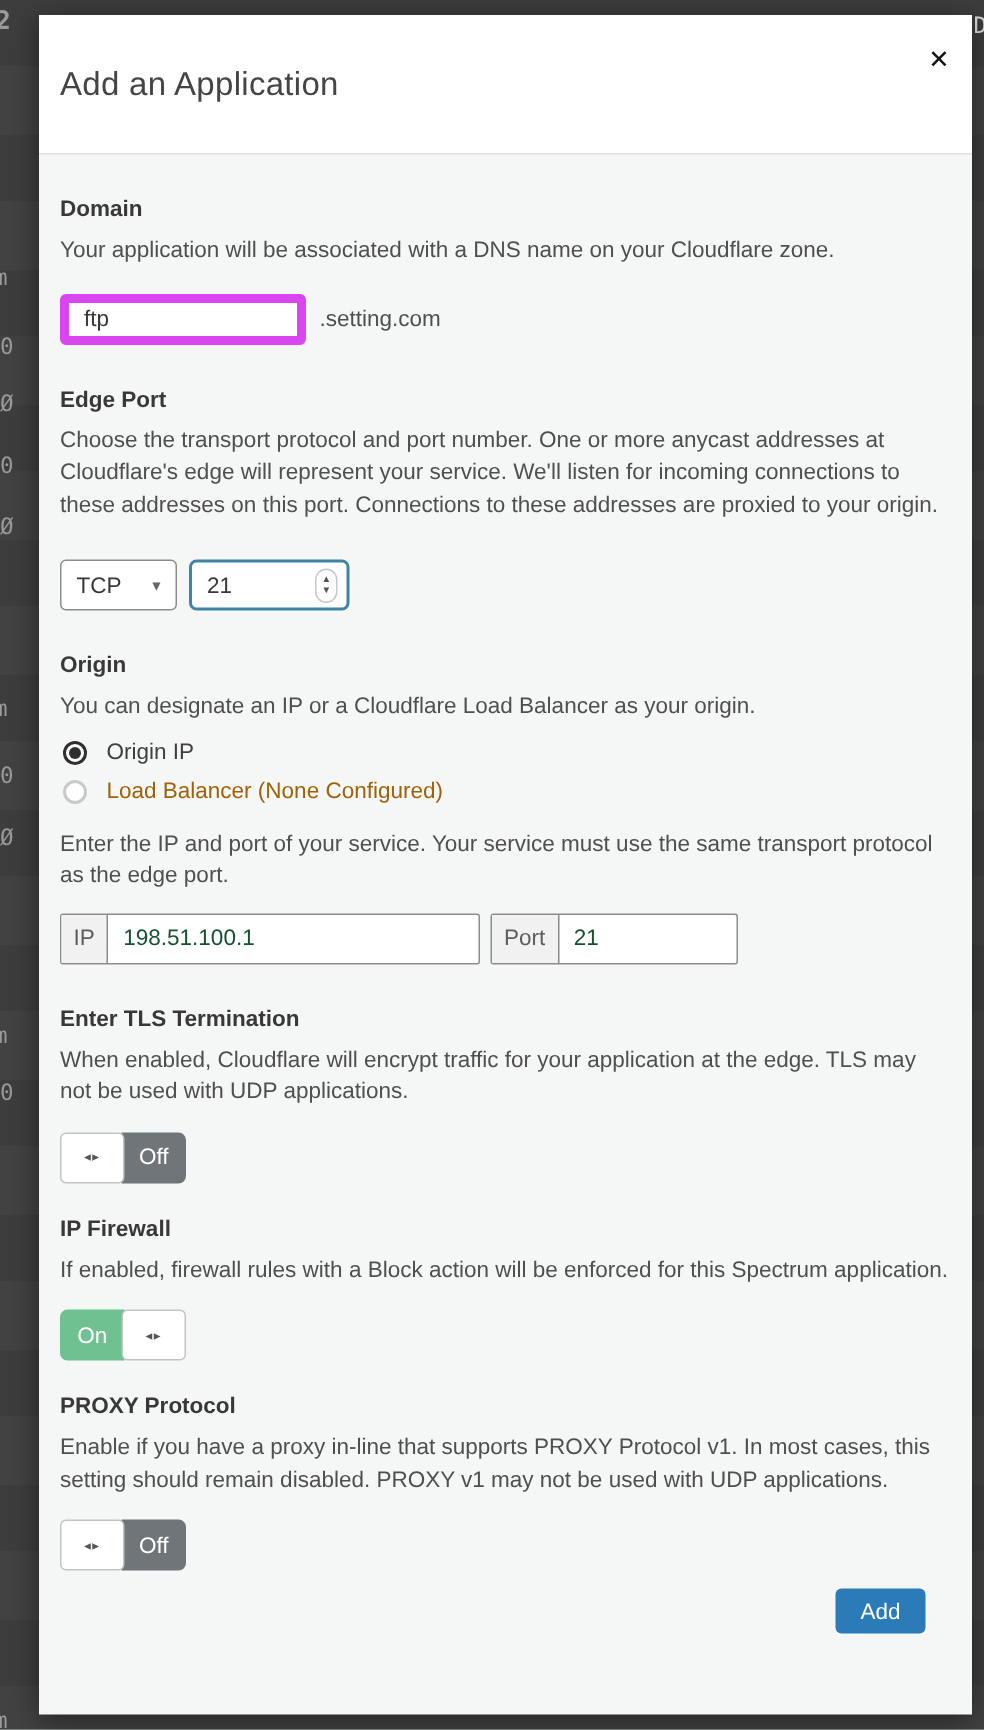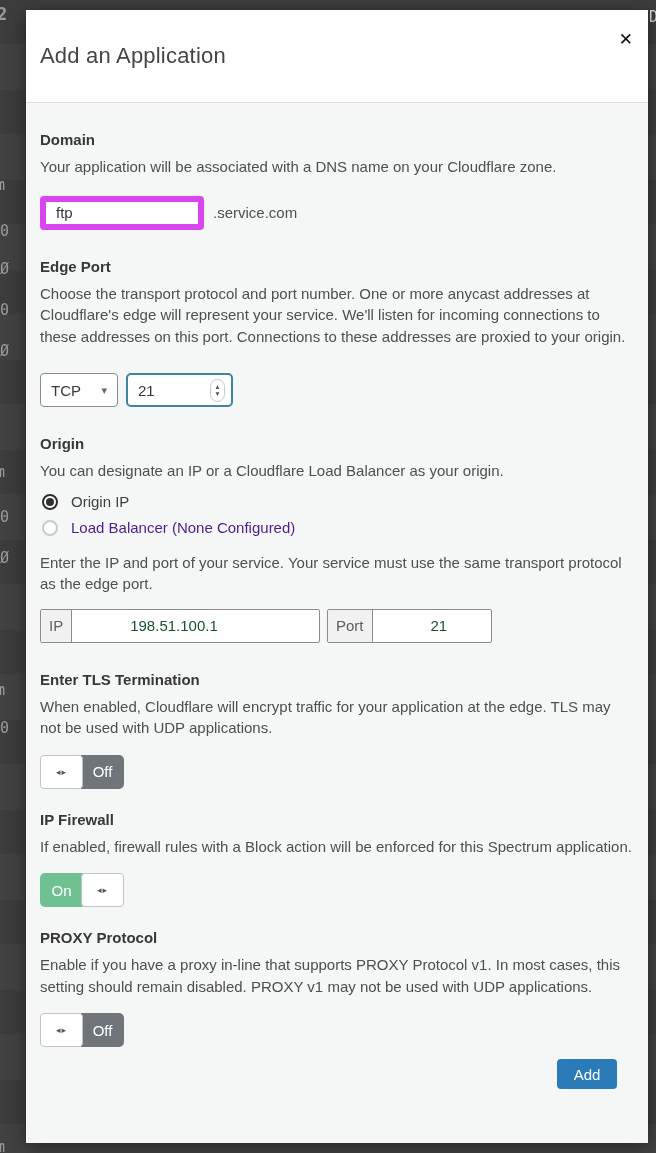--- a/index.html
+++ b/index.html
@@ -113,25 +113,25 @@
   .radio-row + .radio-row { margin-top: 6px; }
   .radio-circle {
     width: 16px; height: 16px; border-radius: 50%;
     border: 2px solid #2f2f2f; background: #fff;
     display: inline-flex; align-items: center; justify-content: center;
     margin-left: 2px; cursor: pointer; flex: 0 0 auto;
   }
   .radio-circle .dot { width: 8px; height: 8px; border-radius: 50%; background: #2f2f2f; }
   .radio-circle.disabled { border-color: #c9c9c9; cursor: default; }
   .radio-label { font-size: 15px; color: #3f3f3f; margin-left: 13px; }
-  .radio-label.disabled { color: #4c1d95; }
+  .radio-label.disabled { color: #a16207; }
 
   .input-group {
     display: flex; align-items: stretch; height: 34px;
-    border: 1px solid #8c8c8c; border-radius: 2px; background: #fff; gap: 48px;
+    border: 1px solid #8c8c8c; border-radius: 2px; background: #fff;
   }
   .input-group .prefix {
     display: flex; align-items: center; justify-content: center;
     background: #f1f1f1; border-right: 1px solid #8c8c8c;
     font-size: 15px; color: #5d5d5d; padding: 0 8px;
   }
   .input-group input {
     border: none; outline: none; font-size: 15px; color: #14532d;
     padding: 0 10px; flex: 1; min-width: 0;
     font-family: "Liberation Sans", sans-serif; background: transparent;
@@ -191,21 +191,21 @@
     <div class="modal-title">Add an Application</div>
     <div class="close-btn">✕</div>
   </div>
 
   <div class="modal-body">
 
     <div class="sec-label">Domain</div>
     <p class="sec-desc mt8">Your application will be associated with a DNS name on your Cloudflare zone.</p>
     <div class="row mt18">
       <input class="text-input domain-input" type="text" value="ftp" style="">
-      <span class="suffix">.service.com</span>
+      <span class="suffix">.setting.com</span>
     </div>
 
     <div class="sec-label mt28">Edge Port</div>
     <p class="sec-desc mt8">Choose the transport protocol and port number. One or more anycast addresses at Cloudflare's edge will represent your service. We'll listen for incoming connections to these addresses on this port. Connections to these addresses are proxied to your origin.</p>
     <div class="row mt26">
       <div class="select-box">
         <span>TCP</span>
         <span class="chev">▾</span>
       </div>
       <div class="number-box">

